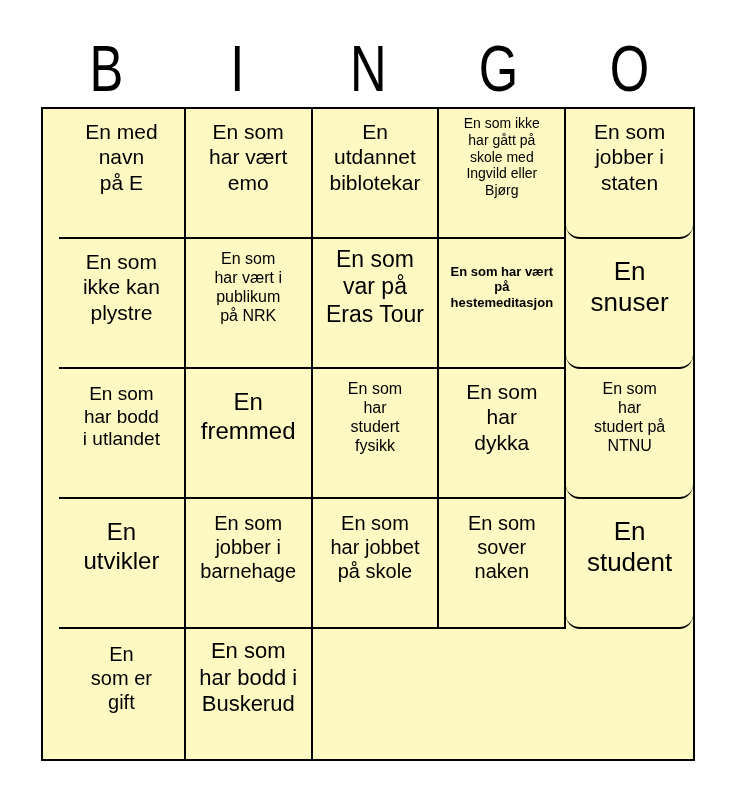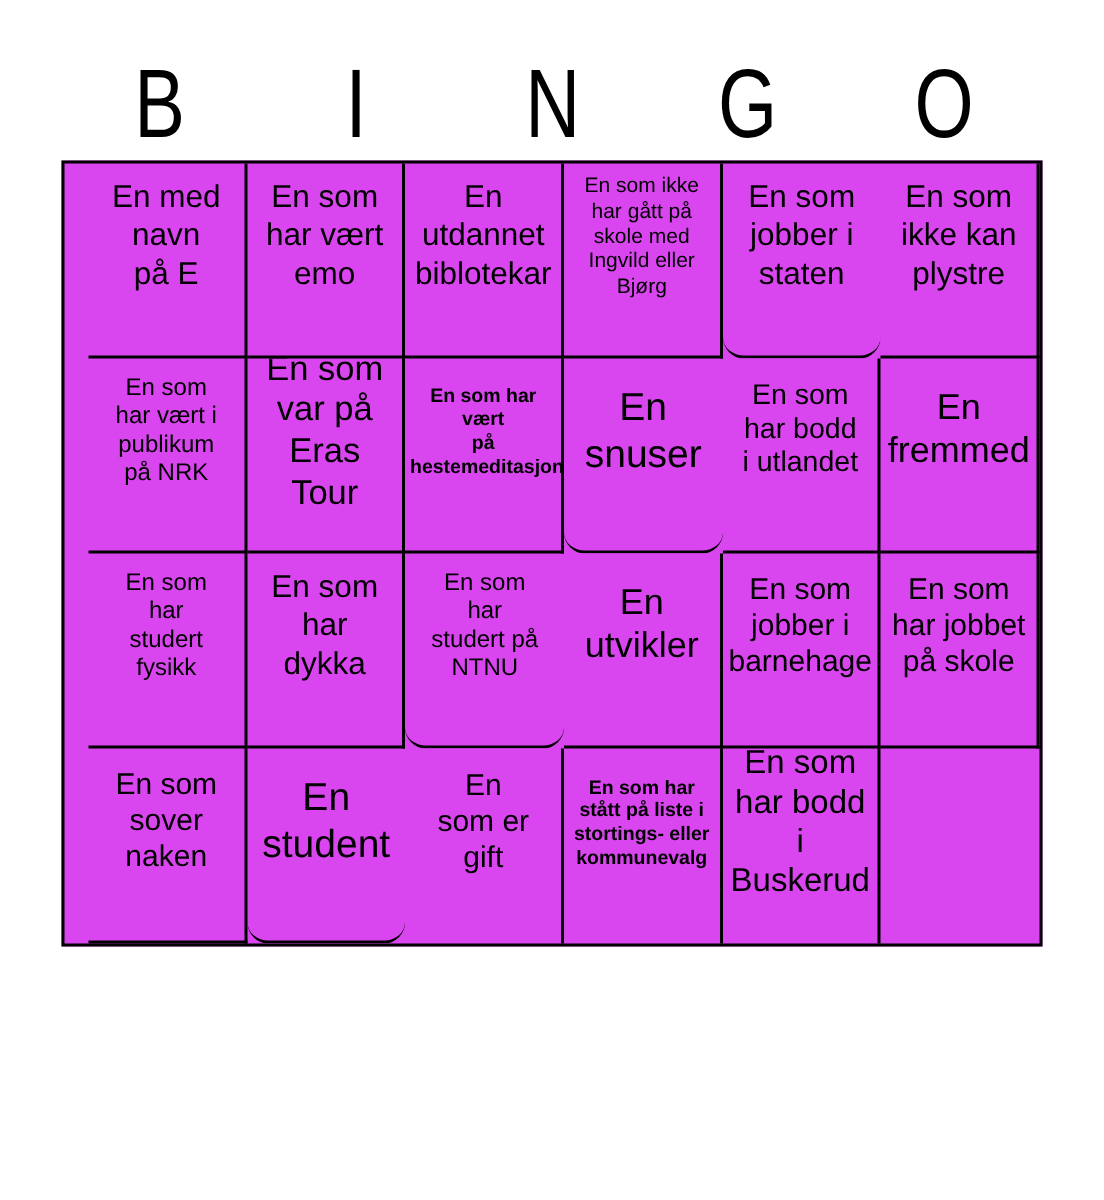--- a/index.html
+++ b/index.html
@@ -26,23 +26,23 @@
     flex: 1;
     text-align: center;
     font-size: 65px;
     line-height: 1;
     font-weight: 400;
     transform: scaleX(0.78);
     transform-origin: center bottom;
   }
   .grid {
     display: grid;
-    grid-template-columns: repeat(6, 1fr);
+    grid-template-columns: repeat(5, 1fr);
     border: 2px solid #000;
-    background: #d946ef;
+    background: #fef9c3;
     padding-left: 16px;
   }
   .cell {
     height: 130px;
     border-right: 2px solid #000;
     border-bottom: 2px solid #000;
     display: flex;
     align-items: center;
     justify-content: center;
     text-align: center;
@@ -188,25 +188,19 @@
     <div class="cell">
         <span class="cell-text fs26">En
 student</span>
       </div>
     <div class="cell">
         <span class="cell-text fs20">En
 som er
 gift</span>
       </div>
     <div class="cell">
-        <span class="cell-text fs15">En som har
-stått på liste i
-stortings- eller
-kommunevalg</span>
-      </div>
-    <div class="cell">
         <span class="cell-text fs22">En som
 har bodd i
 Buskerud</span>
       </div>
   </div>
 
 </div>
 
 </body></html>

